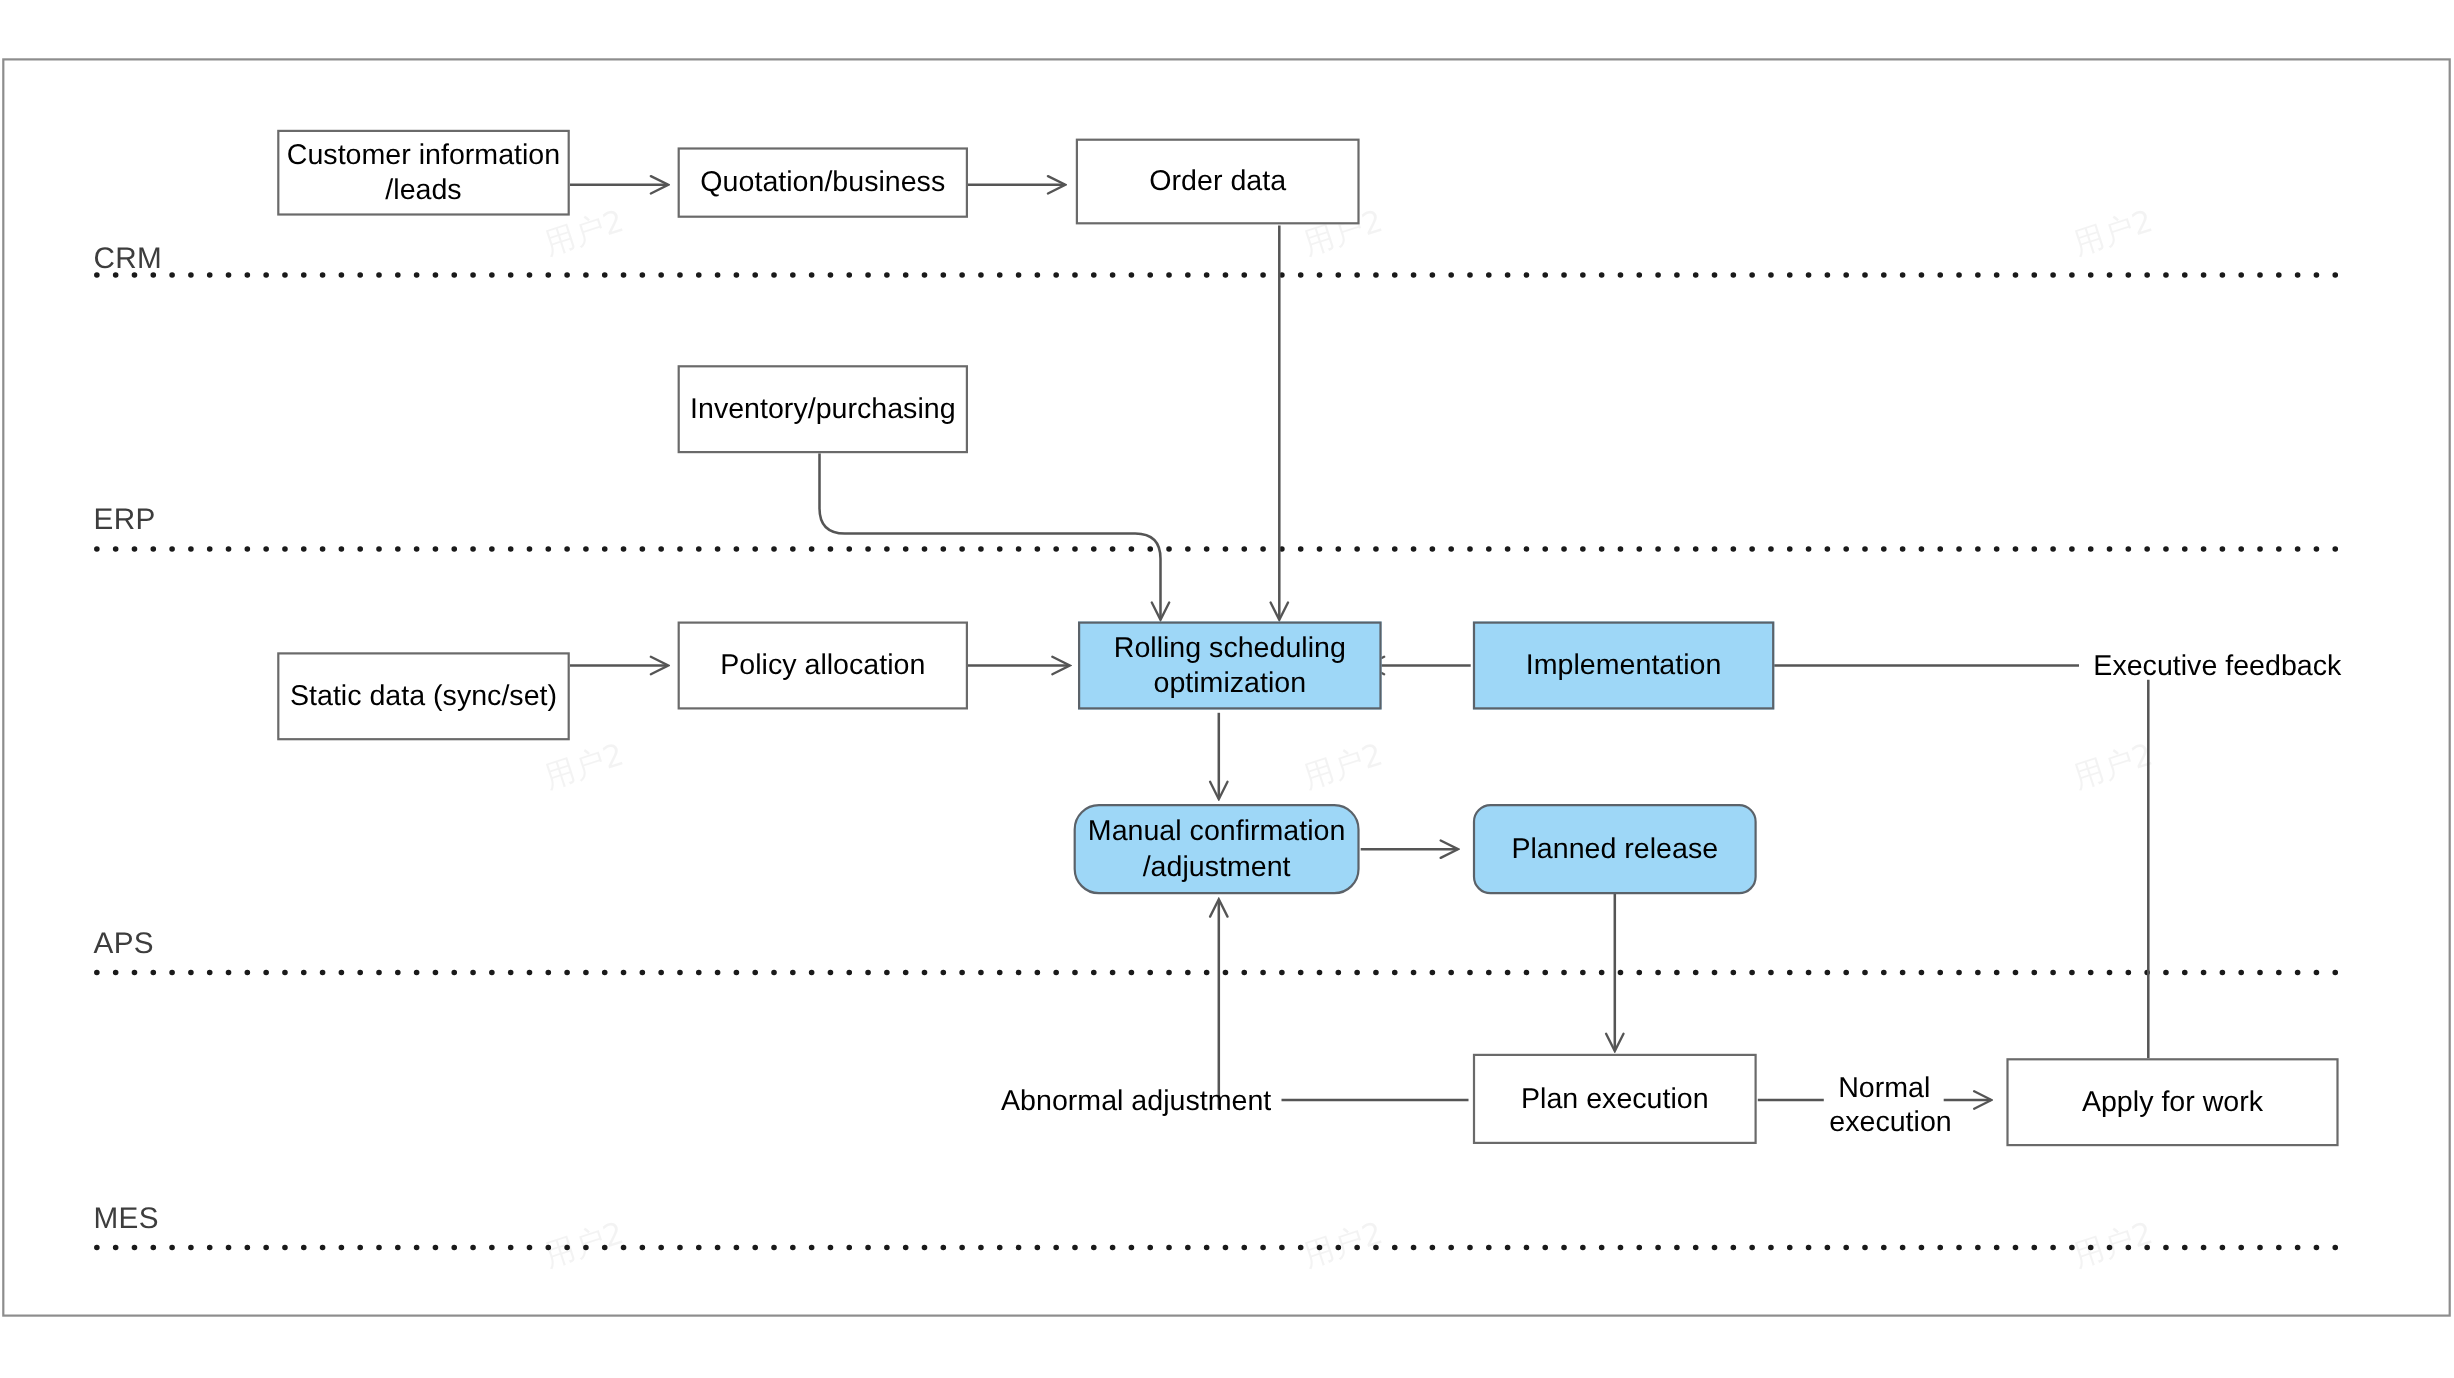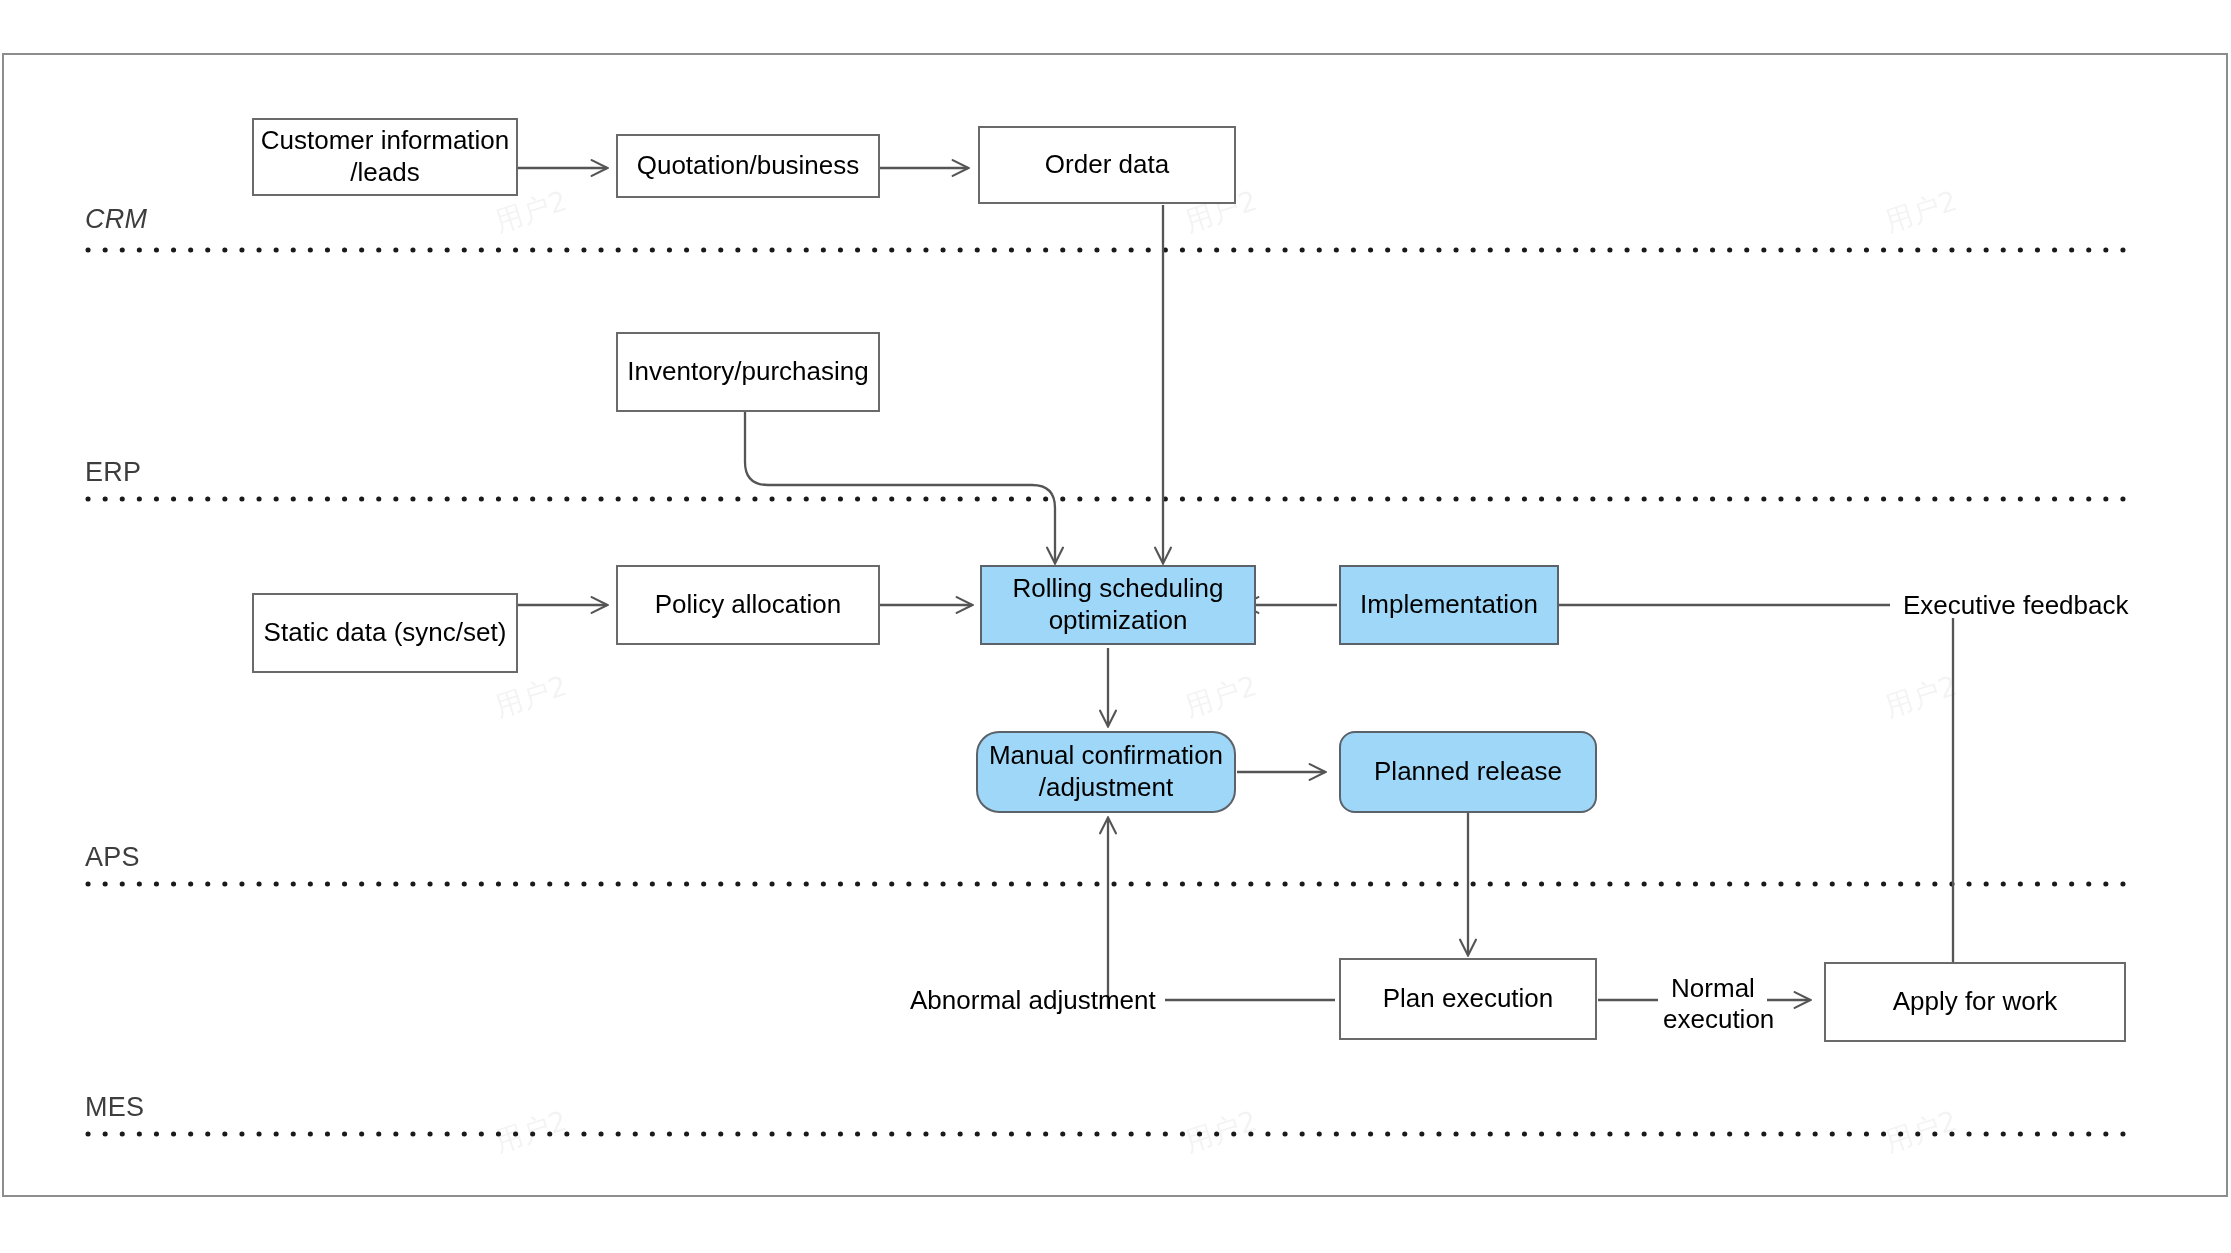--- a/index.html
+++ b/index.html
@@ -79,40 +79,40 @@
       <line x1="1598" y1="1000" x2="1658" y2="1000"></line>
       <line x1="1767" y1="1000" x2="1810" y2="1000" marker-end="url(#vopenbig)"></line>
 
       <line x1="1165" y1="1000" x2="1335" y2="1000"></line>
       <line x1="1108" y1="1008" x2="1108" y2="818" marker-end="url(#vopenbig)"></line>
 
       <line x1="1953" y1="963" x2="1953" y2="618"></line>
     </g>
   </svg>
 
-  <div class="lane-label" style="left:85px;top:204px;font-style:italic;">CRM</div>
+  <div class="lane-label" style="left:85px;top:220px;">CRM</div>
   <div class="lane-label" style="left:85px;top:457px;">ERP</div>
   <div class="lane-label" style="left:85px;top:842px;">APS</div>
   <div class="lane-label" style="left:85px;top:1092px;">MES</div>
 
   <div class="node" style="left:252px;top:118px;width:266px;height:78px;">Customer information<br>/leads</div>
 
   <div class="node" style="left:616px;top:134px;width:264px;height:64px;">Quotation/business</div>
 
   <div class="node" style="left:978px;top:126px;width:258px;height:78px;">Order data</div>
 
   <div class="node" style="left:616px;top:332px;width:264px;height:80px;">Inventory/purchasing</div>
 
   <div class="node" style="left:252px;top:565px;width:266px;height:80px;margin-top:28px;">Static data (sync/set)</div>
 
   <div class="node" style="left:616px;top:565px;width:264px;height:80px;">Policy allocation</div>
 
   <div class="node blue" style="left:980px;top:565px;width:276px;height:80px;">Rolling scheduling<br>optimization</div>
 
-  <div class="node blue" style="left:1339px;top:565px;width:220px;height:80px;">Implementation</div>
+  <div class="node blue" style="left:1339px;top:565px;width:274px;height:80px;">Implementation</div>
 
   <div class="node blue" style="left:976px;top:731px;width:260px;height:82px;border-radius:23px;">Manual confirmation<br>/adjustment</div>
 
   <div class="node blue" style="left:1339px;top:731px;width:258px;height:82px;border-radius:16px;">Planned release</div>
 
   <div class="node" style="left:1339px;top:958px;width:258px;height:82px;">Plan execution</div>
 
   <div class="node" style="left:1824px;top:962px;width:302px;height:80px;">Apply for work</div>
 
   <div class="free-label" style="left:1903px;top:590px;">Executive feedback</div>

